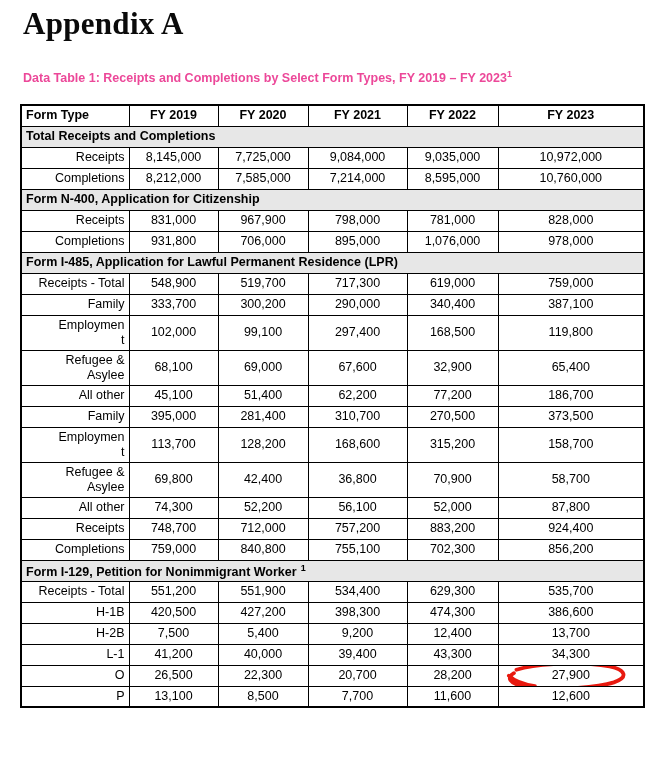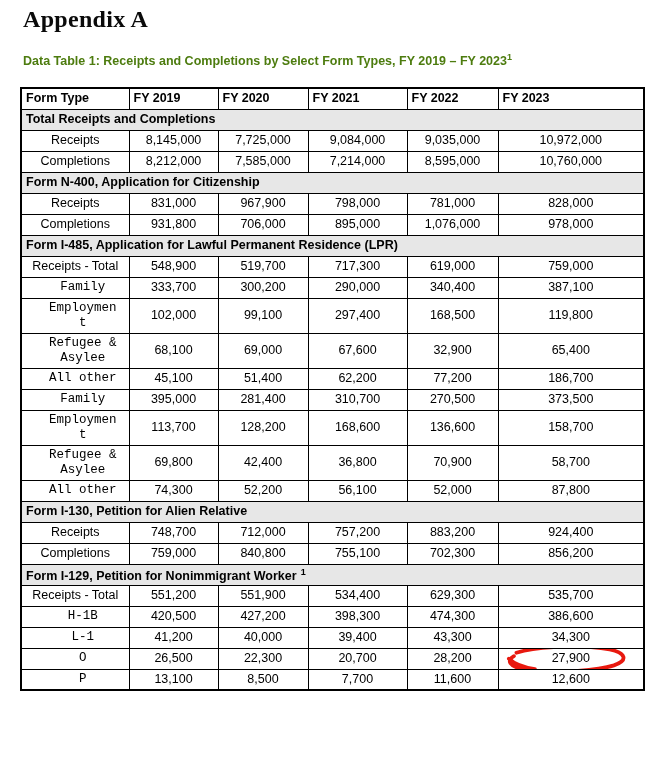--- a/index.html
+++ b/index.html
@@ -8,58 +8,58 @@
     background: #ffffff;
     overflow: hidden;
     font-family: "Liberation Sans", "DejaVu Sans", sans-serif;
     color: #000;
   }
   .page { padding: 6px 0 0 20px; }
   .doc-title {
     margin: 0 0 0 3px;
     font-family: "Liberation Serif", "DejaVu Serif", serif;
     font-weight: 700;
-    font-size: 24px;
+    font-size: 31px;
     letter-spacing: 0.3px;
     color: #0a0a0a;
   }
   .table-caption {
-    margin: 19px 0 0 3px;
+    margin: 27px 0 0 3px;
     font-size: 12.5px;
     font-weight: 700;
-    color: #4d7c0f;
+    color: #ec4899;
   }
   .table-caption sup { font-size: 9px; }
   table.data-table {
     margin-top: 19px;
     border-collapse: collapse;
     table-layout: fixed;
     width: 623px;
     border: 2px solid #000;
   }
   .data-table th, .data-table td {
     border: 1px solid #000;
     font-size: 12.5px;
     padding: 0 4px;
     vertical-align: middle;
     line-height: 15px;
     overflow: hidden;
   }
   .data-table tr { height: 21px; }
   .data-table tr.tall { height: 35px; }
-  .data-table th { font-weight: 700; text-align: left; }
+  .data-table th { font-weight: 700; text-align: center; }
   .data-table th.col-label { text-align: left; }
   .section-cell {
     background: #e7e7e7;
     font-weight: 700;
     text-align: left;
   }
   .section-cell sup { font-size: 9px; margin-left: 4px; }
-  .label-cell { text-align: center; white-space: pre-line; }
-  .label-cell.indent { padding-left: 19px; font-family: Liberation Mono, monospace; }
+  .label-cell { text-align: right; white-space: pre-line; }
+  .label-cell.indent { padding-left: 19px; }
   .num-cell { text-align: center; position: relative; }
   .num-cell .circle-overlay {
     position: absolute;
     left: 4px; top: -6px;
     width: 126px; height: 33px;
     overflow: visible;
     pointer-events: none;
   }
 </style>
 </head>
@@ -179,44 +179,41 @@
           <td class="num-cell"><span>310,700</span></td>
           <td class="num-cell"><span>270,500</span></td>
           <td class="num-cell"><span>373,500</span></td>
         </tr>
         <tr class="tall">
           <td class="label-cell indent">Employmen
 t</td>
           <td class="num-cell"><span>113,700</span></td>
           <td class="num-cell"><span>128,200</span></td>
           <td class="num-cell"><span>168,600</span></td>
-          <td class="num-cell"><span>136,600</span></td>
+          <td class="num-cell"><span>315,200</span></td>
           <td class="num-cell"><span>158,700</span></td>
         </tr>
         <tr class="tall">
           <td class="label-cell indent">Refugee &amp;
 Asylee</td>
           <td class="num-cell"><span>69,800</span></td>
           <td class="num-cell"><span>42,400</span></td>
           <td class="num-cell"><span>36,800</span></td>
           <td class="num-cell"><span>70,900</span></td>
           <td class="num-cell"><span>58,700</span></td>
         </tr>
         <tr>
           <td class="label-cell indent">All other</td>
           <td class="num-cell"><span>74,300</span></td>
           <td class="num-cell"><span>52,200</span></td>
           <td class="num-cell"><span>56,100</span></td>
           <td class="num-cell"><span>52,000</span></td>
           <td class="num-cell"><span>87,800</span></td>
         </tr>
         <tr>
-          <td colspan="6" class="section-cell"><span>Form I-130, Petition for Alien Relative</span></td>
-        </tr>
-        <tr>
           <td class="label-cell">Receipts</td>
           <td class="num-cell"><span>748,700</span></td>
           <td class="num-cell"><span>712,000</span></td>
           <td class="num-cell"><span>757,200</span></td>
           <td class="num-cell"><span>883,200</span></td>
           <td class="num-cell"><span>924,400</span></td>
         </tr>
         <tr>
           <td class="label-cell">Completions</td>
           <td class="num-cell"><span>759,000</span></td>
@@ -236,20 +233,28 @@
           <td class="num-cell"><span>629,300</span></td>
           <td class="num-cell"><span>535,700</span></td>
         </tr>
         <tr>
           <td class="label-cell indent">H-1B</td>
           <td class="num-cell"><span>420,500</span></td>
           <td class="num-cell"><span>427,200</span></td>
           <td class="num-cell"><span>398,300</span></td>
           <td class="num-cell"><span>474,300</span></td>
           <td class="num-cell"><span>386,600</span></td>
+        </tr>
+        <tr>
+          <td class="label-cell indent">H-2B</td>
+          <td class="num-cell"><span>7,500</span></td>
+          <td class="num-cell"><span>5,400</span></td>
+          <td class="num-cell"><span>9,200</span></td>
+          <td class="num-cell"><span>12,400</span></td>
+          <td class="num-cell"><span>13,700</span></td>
         </tr>
         <tr>
           <td class="label-cell indent">L-1</td>
           <td class="num-cell"><span>41,200</span></td>
           <td class="num-cell"><span>40,000</span></td>
           <td class="num-cell"><span>39,400</span></td>
           <td class="num-cell"><span>43,300</span></td>
           <td class="num-cell"><span>34,300</span></td>
         </tr>
         <tr>

